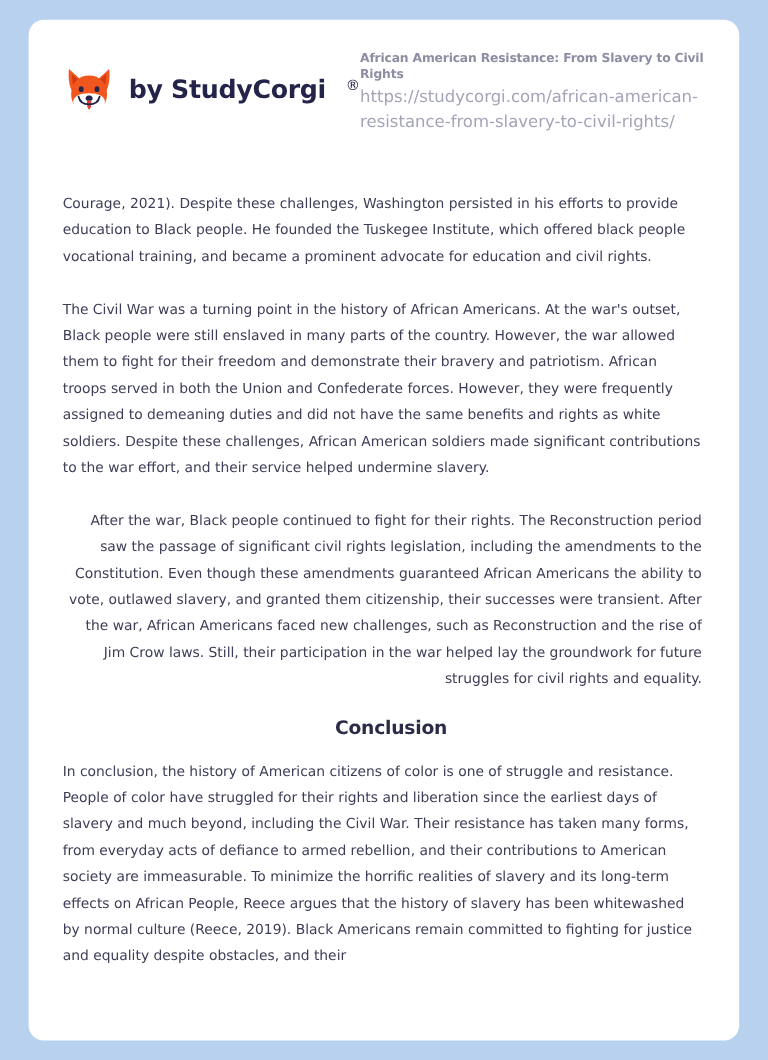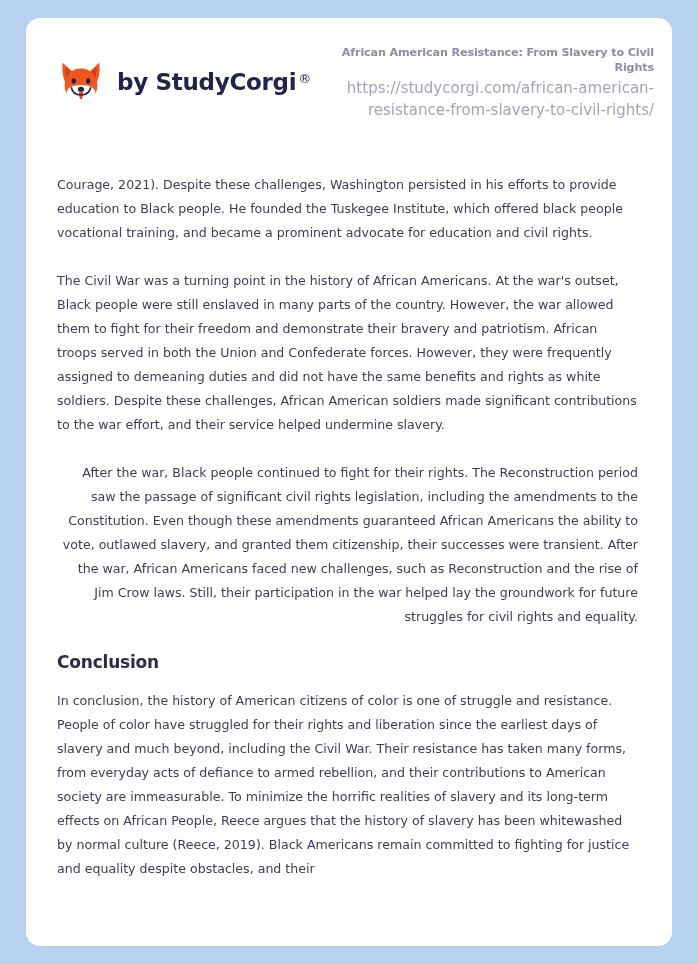--- a/index.html
+++ b/index.html
@@ -43,39 +43,38 @@
   }
   .corgi-logo {
     width: 48px;
     height: 48px;
     flex: 0 0 auto;
     display: block;
   }
   .brand-wordmark {
     display: flex;
     align-items: flex-start;
-    gap: 2px;
+    gap: 18px;
   }
   .brand-text {
     font-family: "DejaVu Sans", sans-serif;
     font-size: 23px;
     font-weight: bold;
     color: #24244a;
     letter-spacing: -0.3px;
     line-height: 1;
     white-space: nowrap;
   }
   .brand-reg {
     font-size: 13px;
     color: #24244a;
     line-height: 1;
     margin-top: 1px;
   }
   .header-meta {
-    text-align: right;
     flex: 0 1 auto;
     max-width: 370px;
     padding-top: 2px;
   }
   .doc-title {
     font-family: "DejaVu Sans", sans-serif;
     font-size: 11.2px;
     font-weight: bold;
     color: #8d8da3;
     line-height: 1.35;
@@ -108,20 +107,21 @@
     text-align: right;
   }
   .section-heading {
     font-family: "DejaVu Sans", sans-serif;
     font-size: 17px;
     font-weight: bold;
     color: #2c2c48;
     margin: 0 0 16px 0;
     line-height: 1.3;
     letter-spacing: -0.2px;
+    text-align: center;
   }
 </style>
 </head>
 <body>
 
 <div class="page-card">
 
   <div class="doc-header">
 
     <div class="brand">

